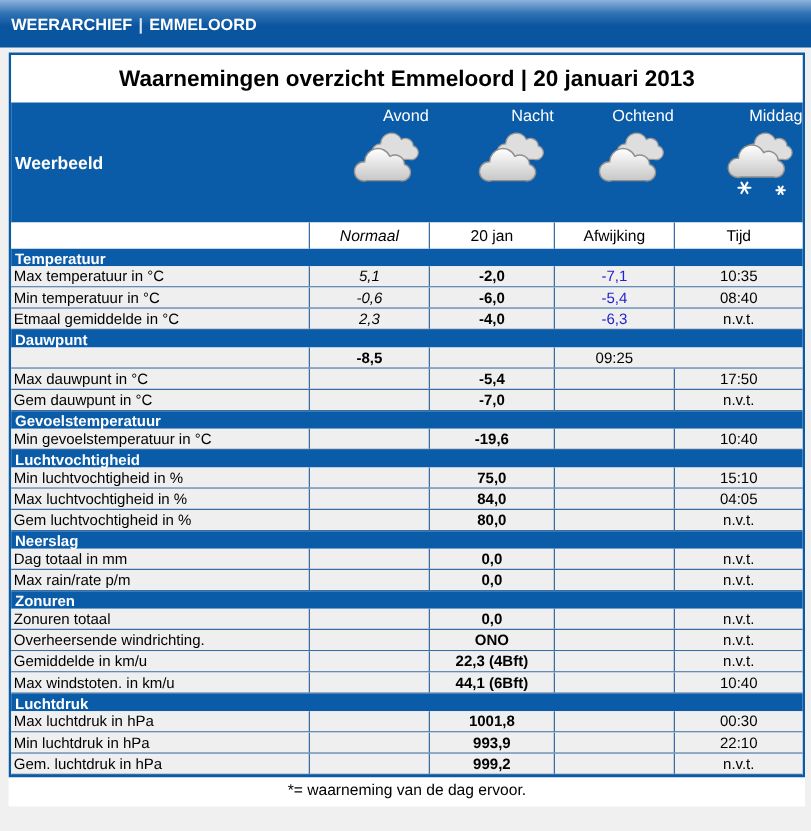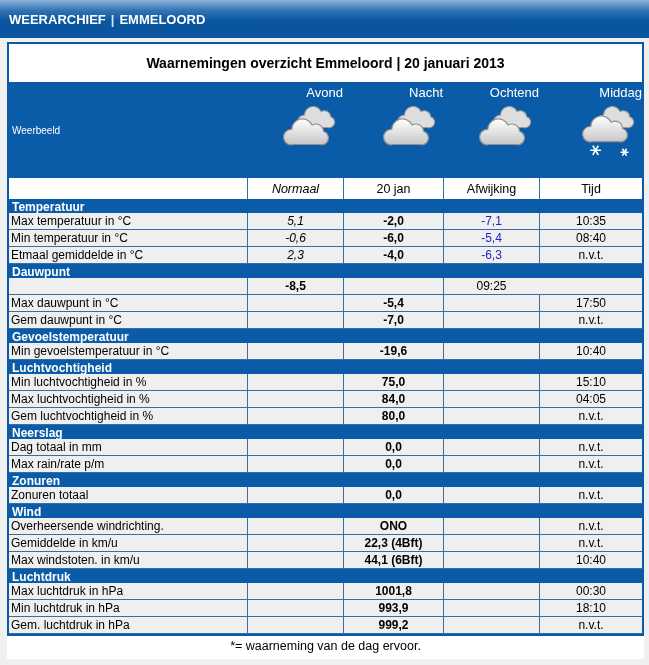--- a/index.html
+++ b/index.html
@@ -34,30 +34,30 @@
   .topbar .sep{color:#d9e4f0;margin:0 5px;font-weight:bold;}
   .topbar .loc{font-weight:bold;}
   
   .panel{
     width:637px;margin:4px 0 0 7px;background:var(--white);
   }
   .tablebox{border:2px solid var(--outer-border-blue);}
   .title-row{
     height:38px;background:var(--white);
     display:flex;align-items:center;justify-content:center;
-    font-size:14px;font-weight:bold;
+    font-size:18px;font-weight:bold;
   }
   
   .header-block{
     background:var(--header-blue);color:var(--white);
     display:flex;height:96px;
   }
   .wb-label{
     width:238px;display:flex;align-items:center;
-    padding-left:3px;font-size:10px;font-weight:normal;
+    padding-left:3px;font-size:14px;font-weight:bold;
   }
   .wb-cols{flex:1;display:grid;grid-template-columns:96px 100px 96px 1fr;}
   .wb-col{display:flex;flex-direction:column;align-items:flex-end;padding-top:3px;}
   .wb-period-label{font-size:13px;line-height:15px;}
   .wb-icon{margin-top:2px;}
   .wb-icon svg{display:block;}
   
   .subheader{
     display:grid;grid-template-columns:238px 96px 100px 96px 1fr;
     background:var(--white);height:21px;
@@ -305,21 +305,20 @@
           <div class="cell c-tijd">n.v.t.</div>
         </div>
         <div class="section-row">Zonuren</div>
         <div class="data-row">
           <div class="cell c-label">Zonuren totaal</div>
           <div class="cell c-normaal"></div>
           <div class="cell c-waarde">0,0</div>
           <div class="cell c-afwijking"></div>
           <div class="cell c-tijd">n.v.t.</div>
         </div>
-        <div class="section-row">Wind</div>
         <div class="data-row">
           <div class="cell c-label">Overheersende windrichting.</div>
           <div class="cell c-normaal"></div>
           <div class="cell c-waarde">ONO</div>
           <div class="cell c-afwijking"></div>
           <div class="cell c-tijd">n.v.t.</div>
         </div>
         <div class="data-row">
           <div class="cell c-label">Gemiddelde in km/u</div>
           <div class="cell c-normaal"></div>
@@ -340,21 +339,21 @@
           <div class="cell c-normaal"></div>
           <div class="cell c-waarde">1001,8</div>
           <div class="cell c-afwijking"></div>
           <div class="cell c-tijd">00:30</div>
         </div>
         <div class="data-row">
           <div class="cell c-label">Min luchtdruk in hPa</div>
           <div class="cell c-normaal"></div>
           <div class="cell c-waarde">993,9</div>
           <div class="cell c-afwijking"></div>
-          <div class="cell c-tijd">18:10</div>
+          <div class="cell c-tijd">22:10</div>
         </div>
         <div class="data-row">
           <div class="cell c-label">Gem. luchtdruk in hPa</div>
           <div class="cell c-normaal"></div>
           <div class="cell c-waarde">999,2</div>
           <div class="cell c-afwijking"></div>
           <div class="cell c-tijd">n.v.t.</div>
         </div>
       </div>
   </div>

